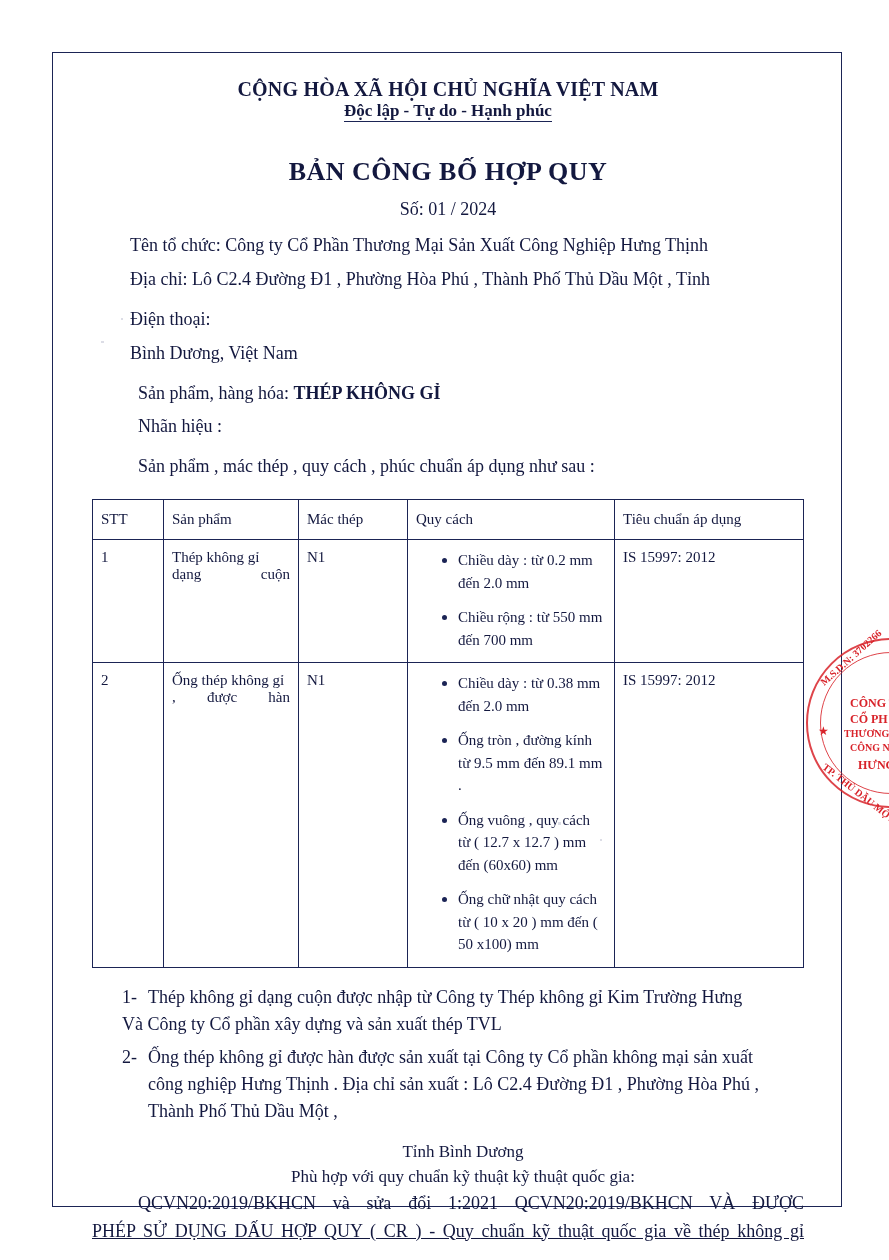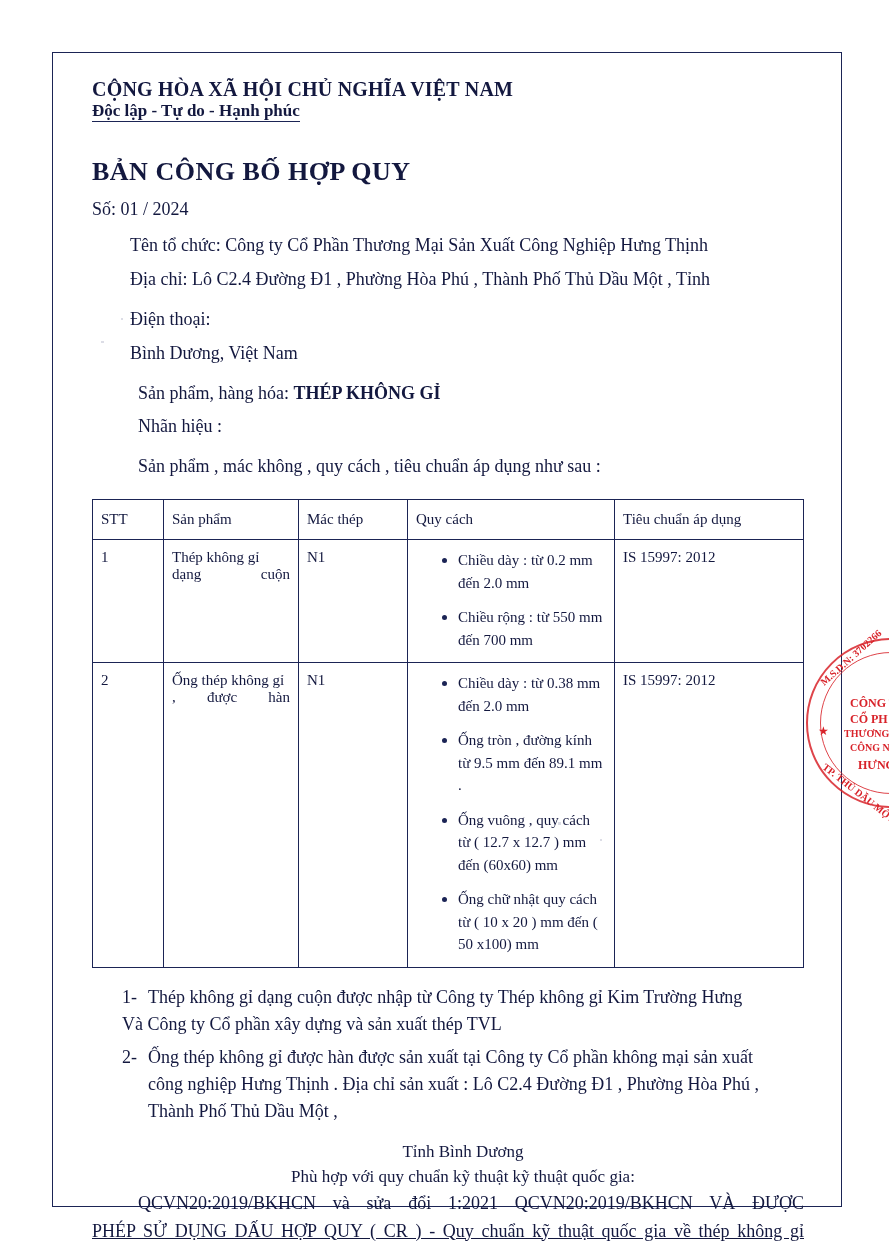--- a/index.html
+++ b/index.html
@@ -28,21 +28,21 @@
 
   .content {
     position: absolute;
     left: 70px;
     top: 62px;
     width: 756px;
     box-sizing: border-box;
     padding: 0 22px;
   }
 
-  .center { }
+  .center { text-align: center; }
 
   .nation-title {
     font-size: 20px;
     font-weight: bold;
     letter-spacing: 0.2px;
     margin-top: 16px;
   }
   .nation-sub {
     font-size: 17px;
     font-weight: bold;
@@ -234,21 +234,21 @@
   <div class="para indent2">Tên tổ chức: Công ty Cổ Phần Thương Mại Sản Xuất Công Nghiệp Hưng Thịnh</div>
   <div class="para indent2 tight">Địa chỉ: Lô C2.4 Đường Đ1 , Phường Hòa Phú , Thành Phố Thủ Dầu Một , Tỉnh</div>
   <div class="para indent2">Điện thoại:</div>
   <div class="para indent2 tight">Bình Dương, Việt Nam</div>
 
   <div class="para indent3">
     <span>Sản phẩm, hàng hóa:</span>
     <span class="bold">THÉP KHÔNG GỈ</span>
   </div>
   <div class="para indent3 tight">Nhãn hiệu :</div>
-  <div class="para indent3">Sản phẩm , mác không , quy cách , tiêu chuẩn áp dụng như sau :</div>
+  <div class="para indent3">Sản phẩm , mác thép , quy cách , phúc chuẩn áp dụng như sau :</div>
 
   <table class="spec">
     <thead>
       <tr>
         <th class="col-stt">STT</th>
         <th class="col-prod">Sản phẩm</th>
         <th class="col-grade">Mác thép</th>
         <th class="col-spec">Quy cách</th>
         <th class="col-std">Tiêu chuẩn áp dụng</th>
       </tr>

